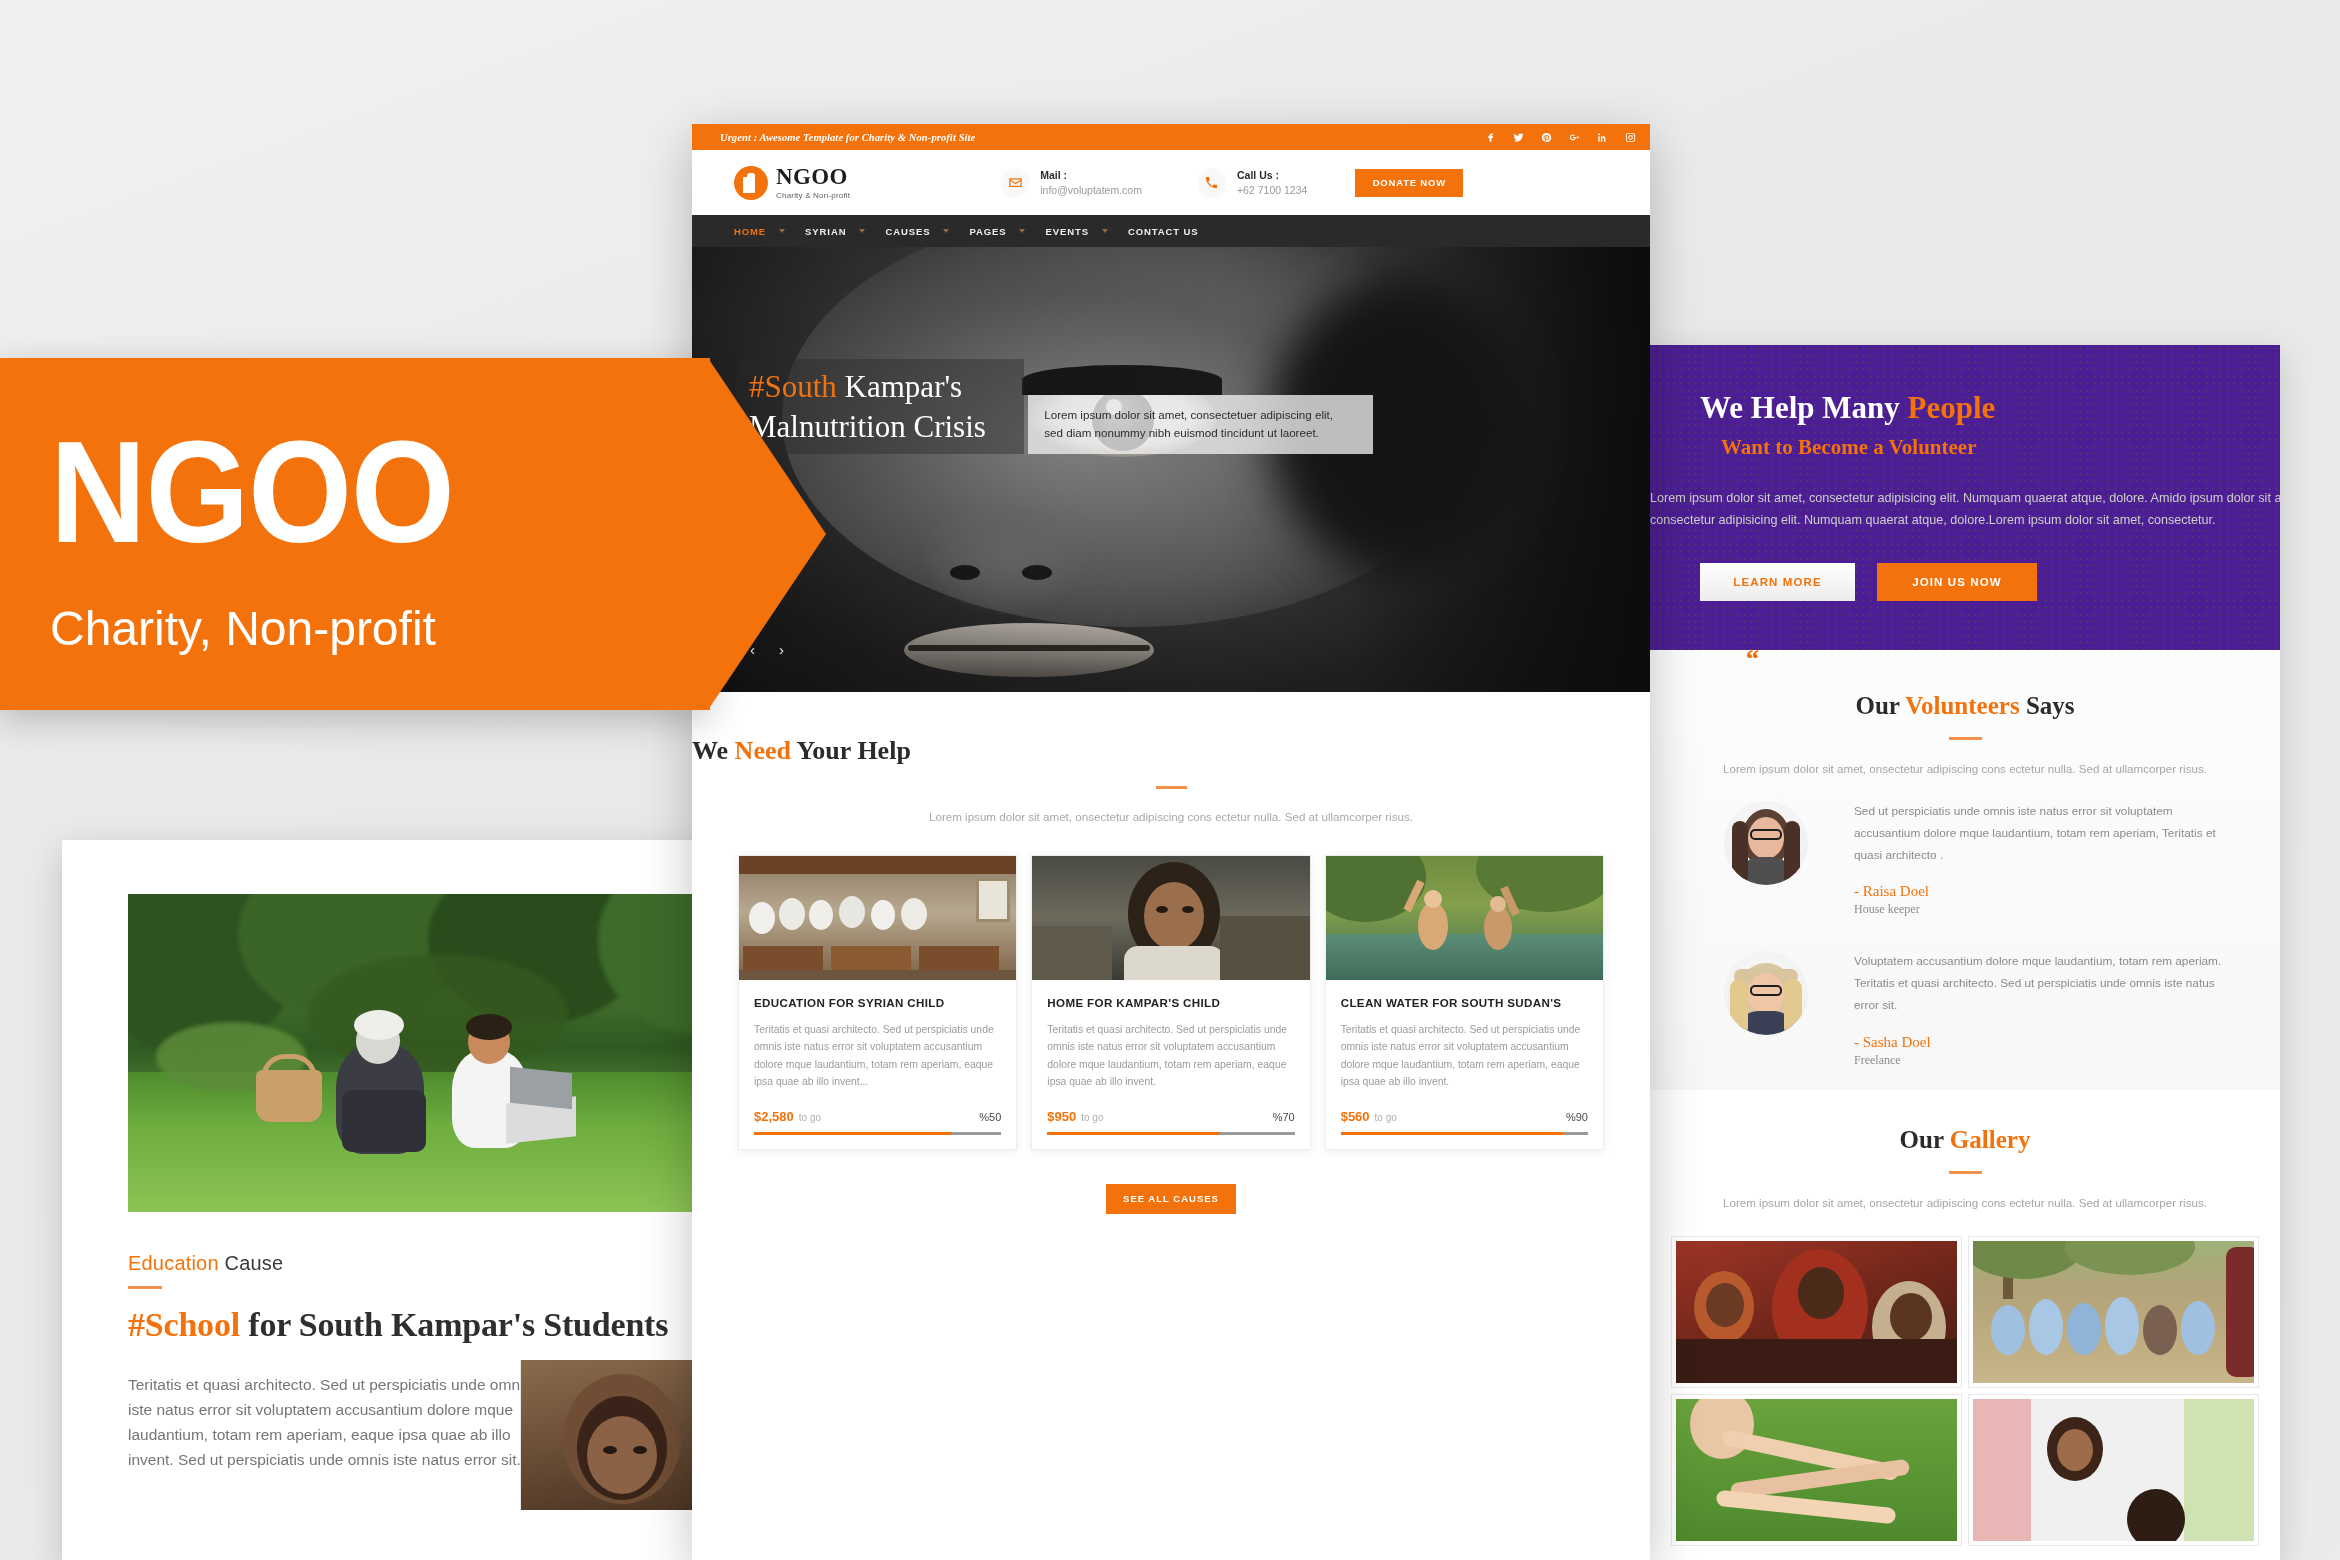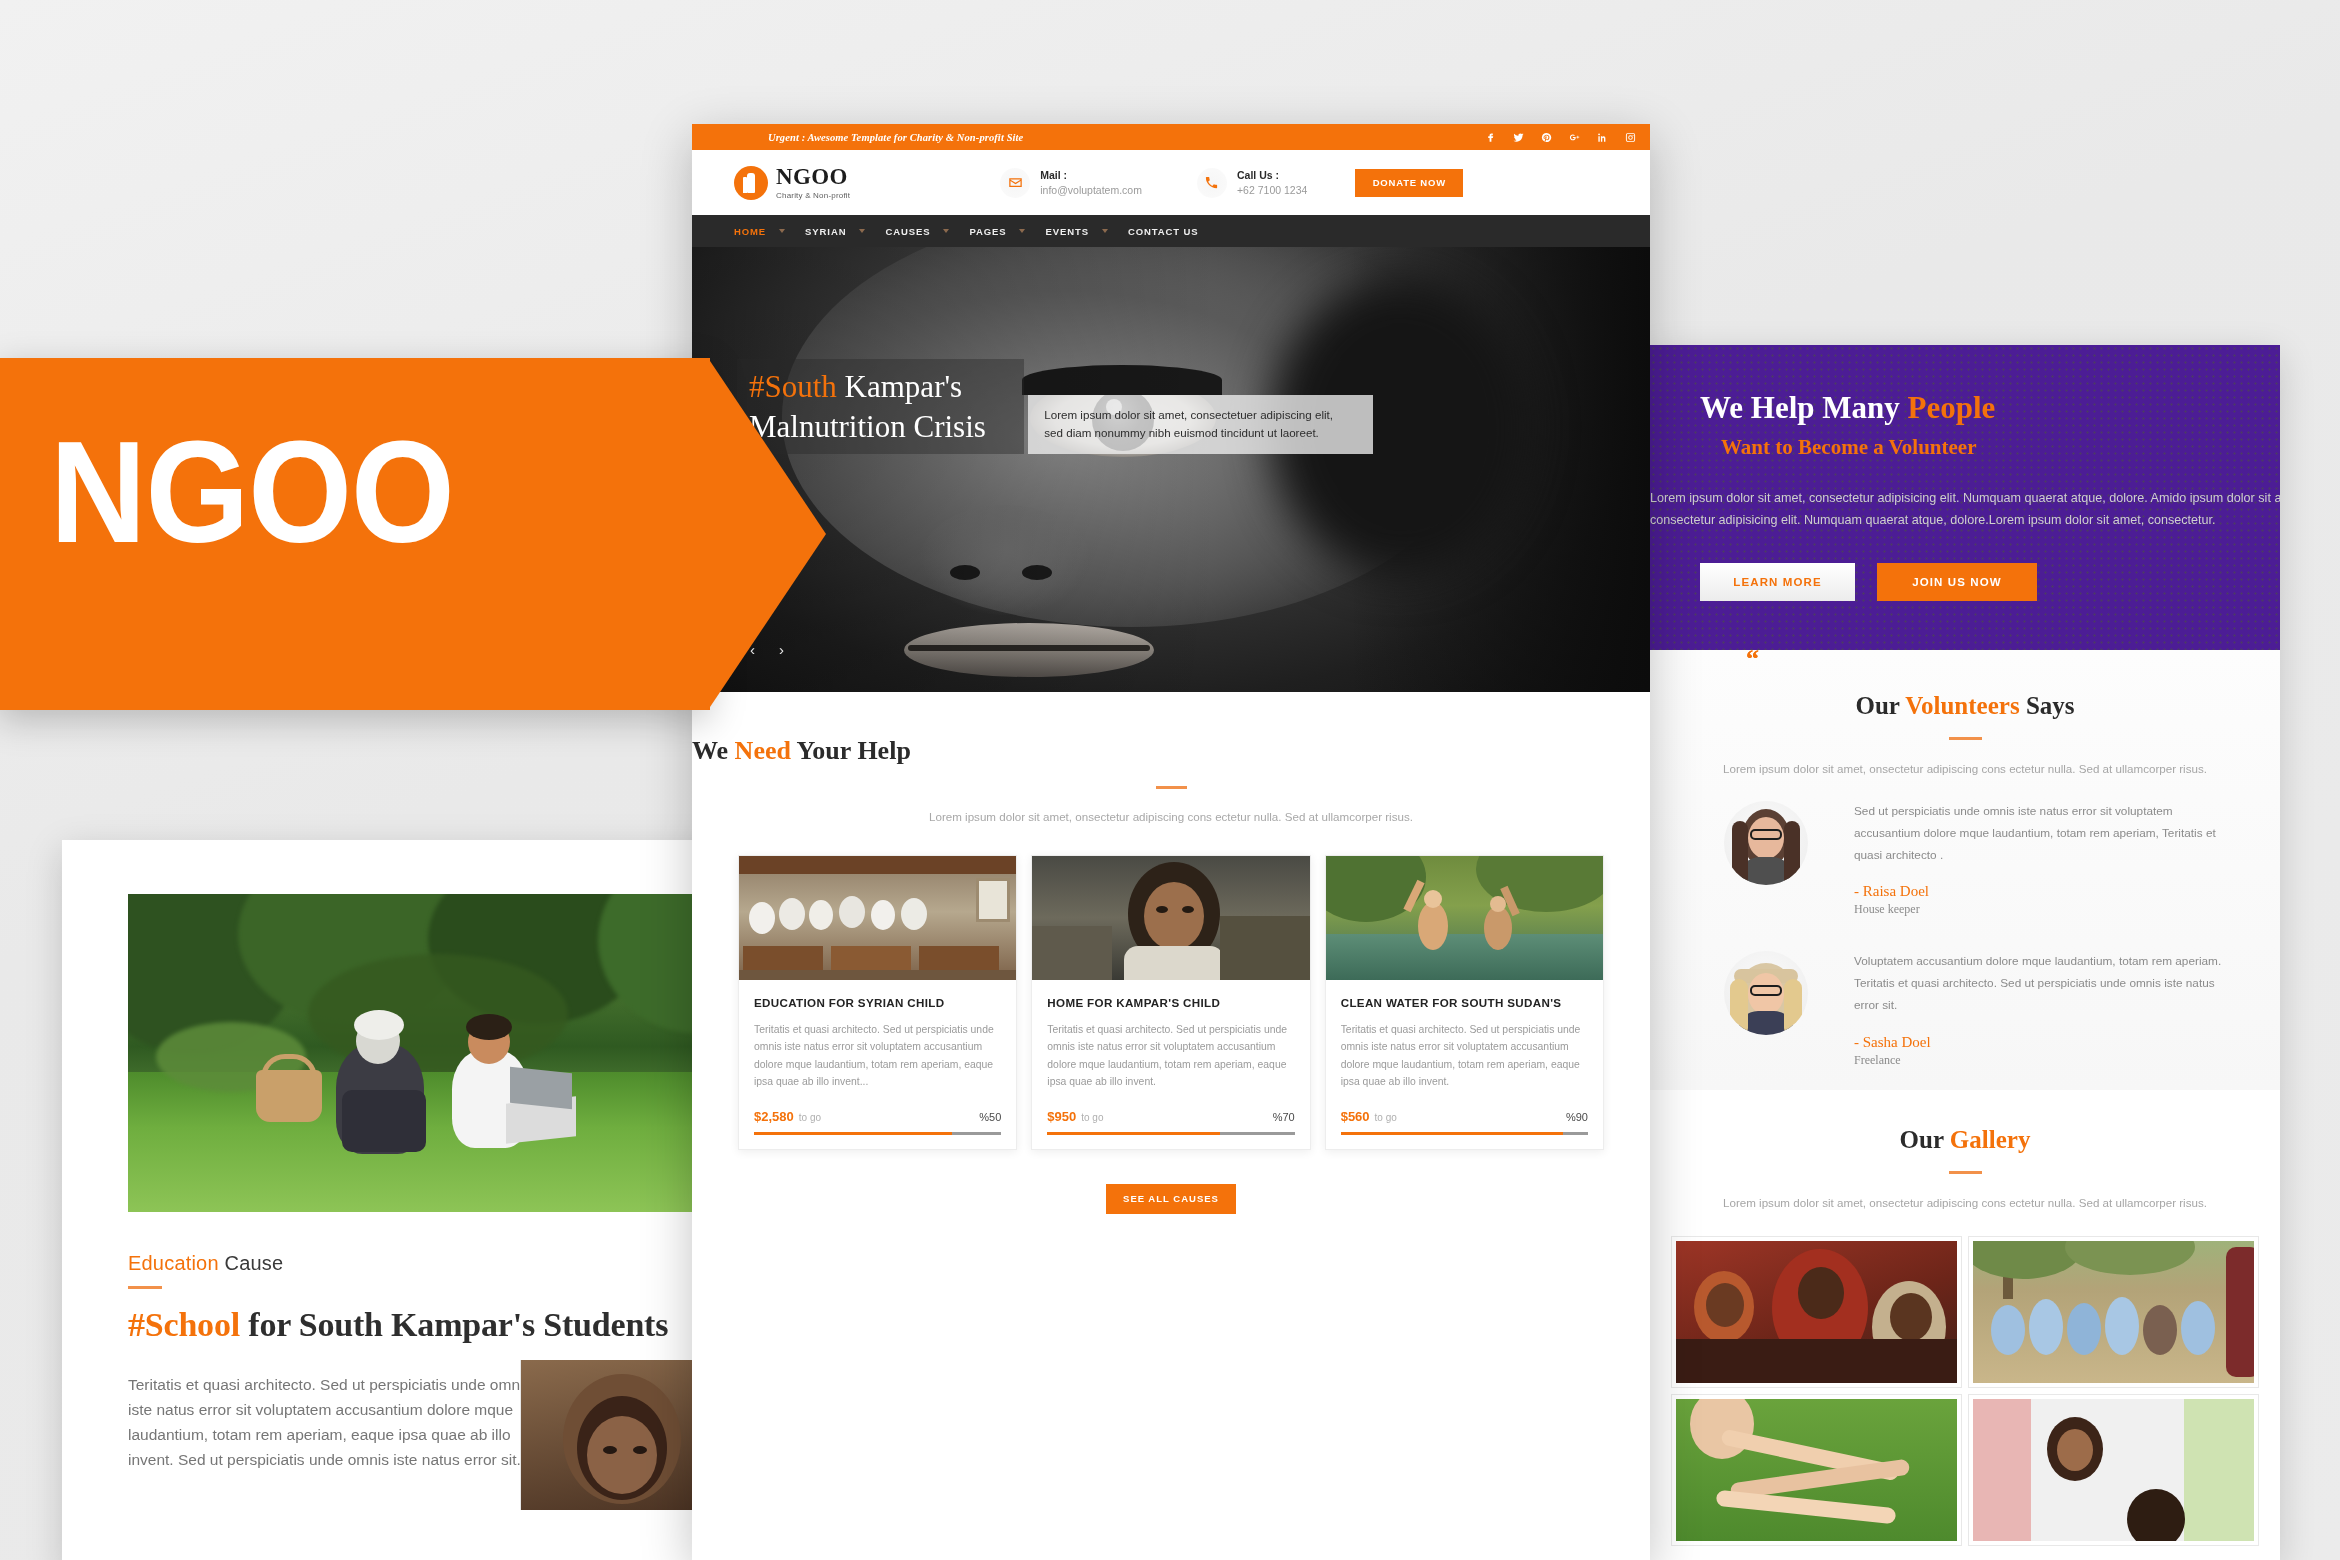--- a/index.html
+++ b/index.html
@@ -84,21 +84,21 @@
   .g-grid { display: grid; grid-template-columns: 1fr 1fr; gap: 8px; padding: 0 22px; margin-top: 28px; }
   .g-cell { height: 150px; overflow:hidden; position: relative; border: 4px solid #fff;
      box-shadow: 0 0 0 1px #e8e8e8; }
 
   
   #center {
     position: absolute; left: 692px; top: 124px; width: 958px; height: 1436px;
     background: #fff; box-shadow: 0 14px 48px rgba(0,0,0,.24);
   }
   #topbar { height: 26px; background: #f4720b; display:flex; align-items:center;
-     padding: 0 14px 0 76px; }
+     padding: 0 14px 0 28px; }
   #topbar .urgent { font-family:"Liberation Serif",serif; font-style: italic; font-weight:700;
      font-size: 10.5px; color:#fff; letter-spacing:.1px; }
   #socials { margin-left:auto; display:flex; gap: 17px; align-items:center; }
   #socials svg { width: 11px; height: 11px; fill:#fff; display:block; }
 
   #header { height: 65px; background:#fff; display:flex; align-items:center; padding: 0 20px 0 42px; }
   #logo { display:flex; align-items:center; gap: 8px; }
   #logo-mark { width: 34px; height: 34px; border-radius: 50%; background:#f4720b; position:relative; }
   #logo-mark:after { content:""; position:absolute; left: 13px; top: 7px; width: 8px; height: 20px;
      background: #fff; border-radius: 3px 3px 1px 1px;
@@ -582,15 +582,16 @@
       </div>
 
       <button id="see-all">SEE ALL CAUSES</button>
     </section>
   </div>
 
   <div id="flag">
     <div id="flag-body"></div>
     <div id="flag-point"></div>
     <div id="flag-title">NGOO</div>
+    <div id="flag-sub">Charity, Non-profit</div>
   </div>
 
 </div>
 
 </body></html>

